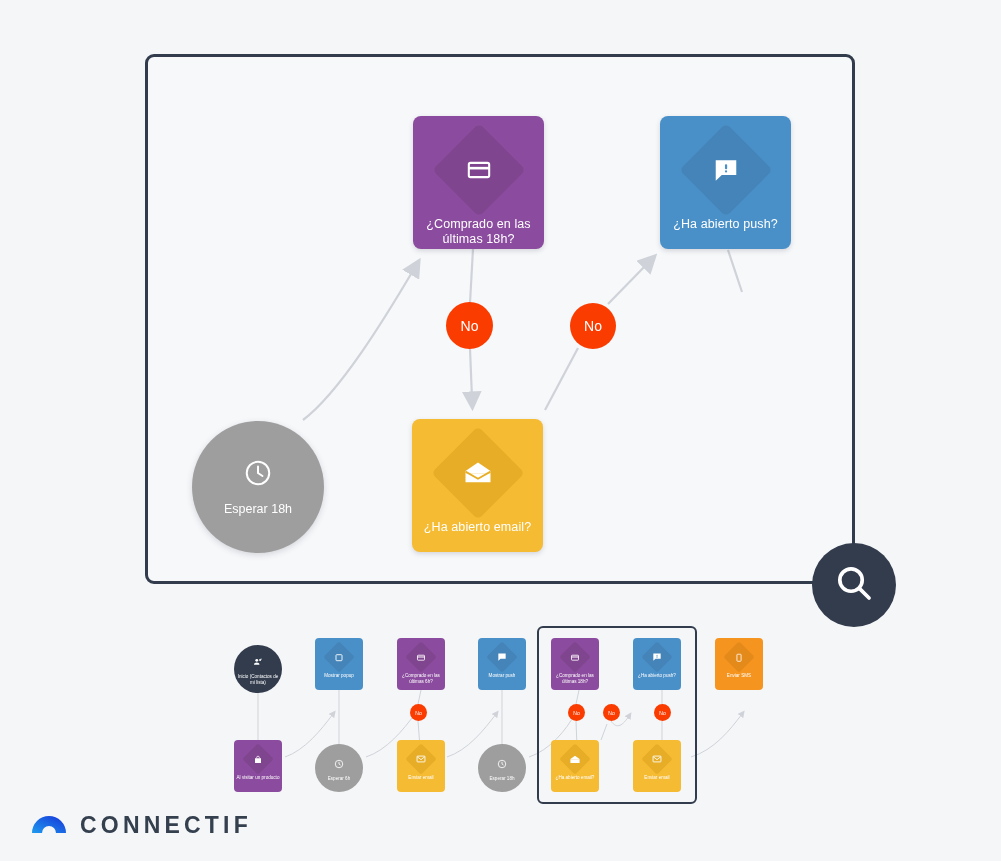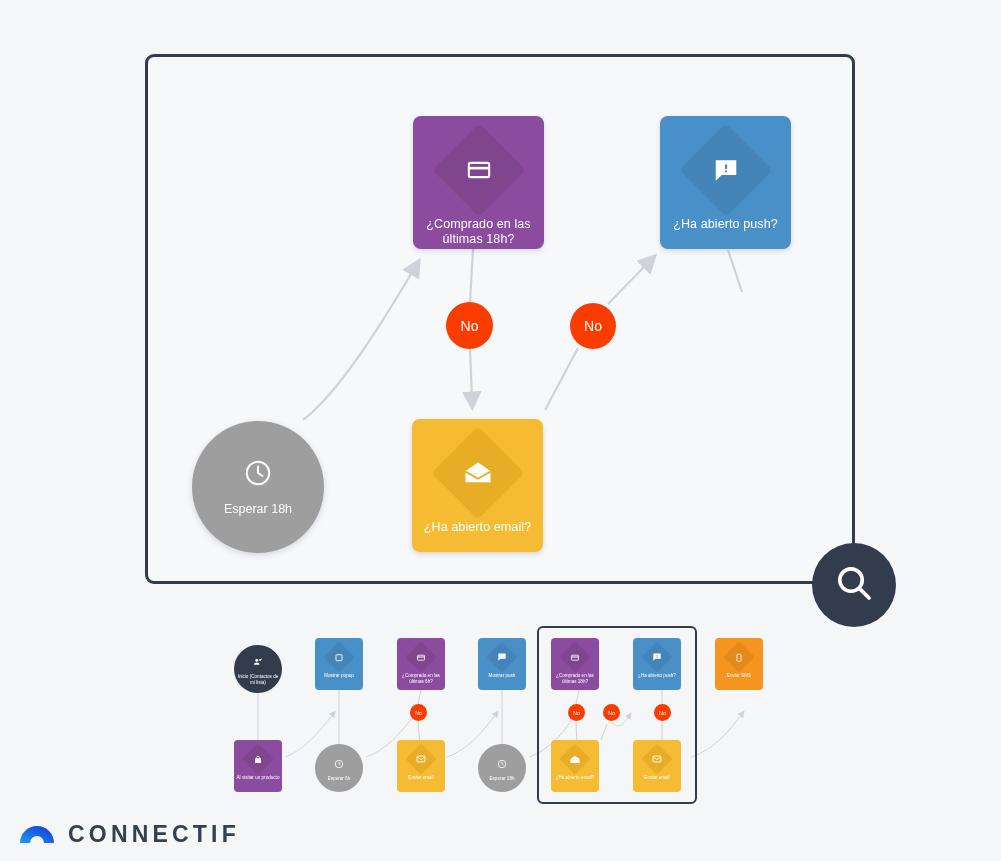--- a/index.html
+++ b/index.html
@@ -200,25 +200,24 @@
     height: 178px;
     border: 2.5px solid #323c4d;
     border-radius: 6px;
     box-sizing: border-box;
     background: transparent;
   }
 
   
   #logo {
     position: absolute;
-    left: 20px;
+    left: 32px;
     top: 812px;
     display: flex;
-    align-items: flex-end;
-    margin-top: 9px;
+    align-items: flex-start;
   }
   #logo-word {
     margin-left: 14px;
     font-size: 23px;
     font-weight: bold;
     letter-spacing: 4.2px;
     color: #35404f;
   }
 </style>
 </head>

